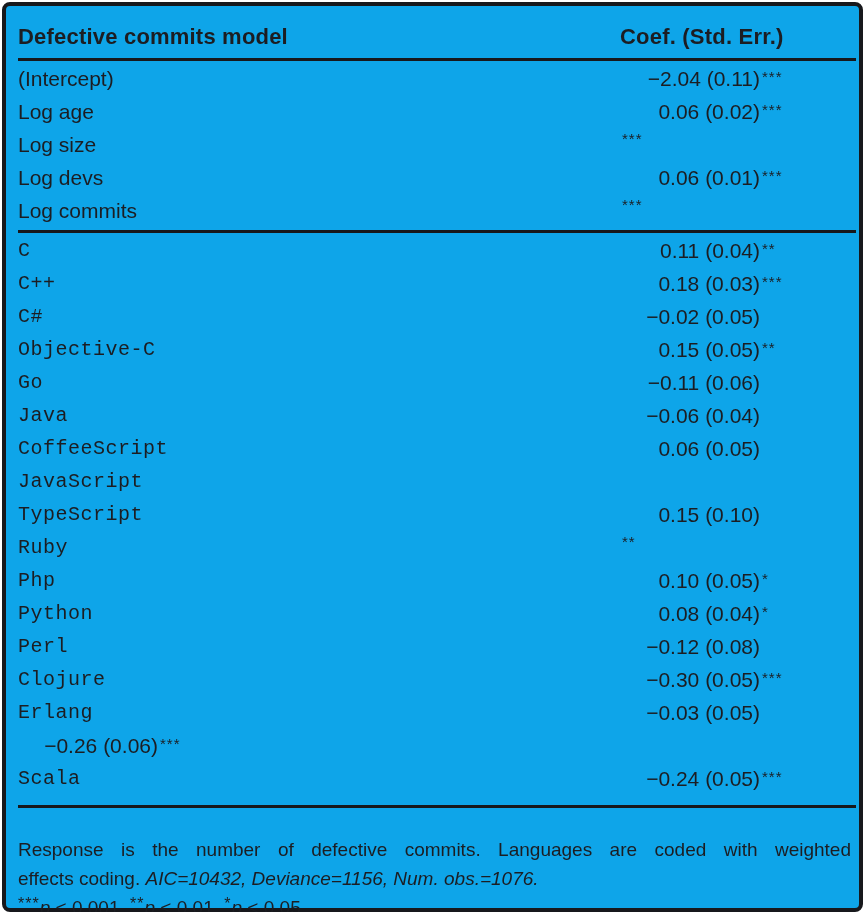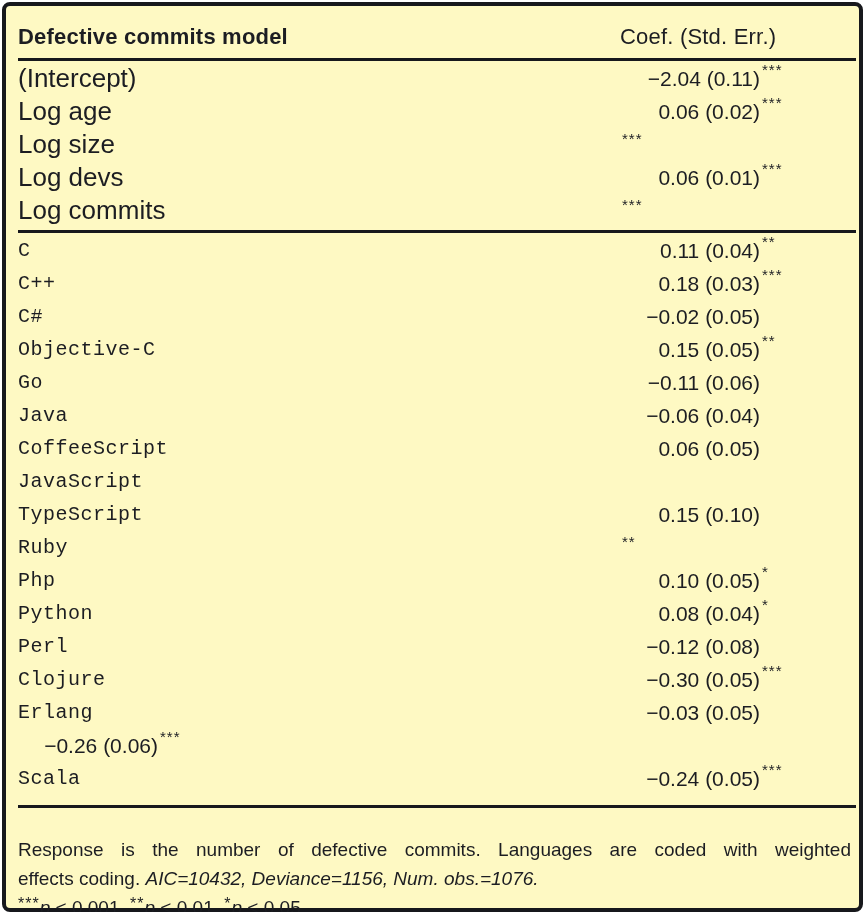--- a/index.html
+++ b/index.html
@@ -10,21 +10,21 @@
     font-family: "Liberation Sans", sans-serif;
     color: #1c1d22;
   }
   .frame {
     box-sizing: border-box;
     width: 861px;
     height: 910px;
     margin: 2px 0 0 2px;
     border: 4px solid #17181c;
     border-radius: 8px;
-    background: #fef9c3;
+    background: #0ea5e9;
   }
   .inner {
     box-sizing: border-box;
     height: 100%;
     padding: 0 3px 0 12px;
     display: flex;
     flex-direction: column;
   }
   .rule {
     height: 3px;
@@ -41,47 +41,47 @@
   }
   .header-title {
     flex: 1;
     font-size: 22px;
     font-weight: bold;
     letter-spacing: 0.2px;
   }
   .header-coef {
     width: 236px;
     font-size: 22px;
-    font-weight: normal;
+    font-weight: bold;
     letter-spacing: 0.2px;
   }
   .section {
     flex: 0 0 auto;
     padding-top: 1px;
   }
   .section.controls { padding-bottom: 3px; }
   .section.languages { padding-bottom: 10px; }
   .row {
     height: 33px;
     display: flex;
     align-items: center;
   }
   .label {
     flex: 1;
-    font-size: 26px;
+    font-size: 21px;
   }
   .label.mono {
     font-family: "Liberation Mono", monospace;
     font-size: 20px;
     letter-spacing: 0.5px;
   }
   .vcol {
     width: 236px;
     display: flex;
-    align-items: flex-start;
+    align-items: flex-end;
   }
   .val {
     flex: 1;
     text-align: right;
     font-size: 21px;
   }
   .stars {
     width: 96px;
     box-sizing: border-box;
     padding-left: 2px;

